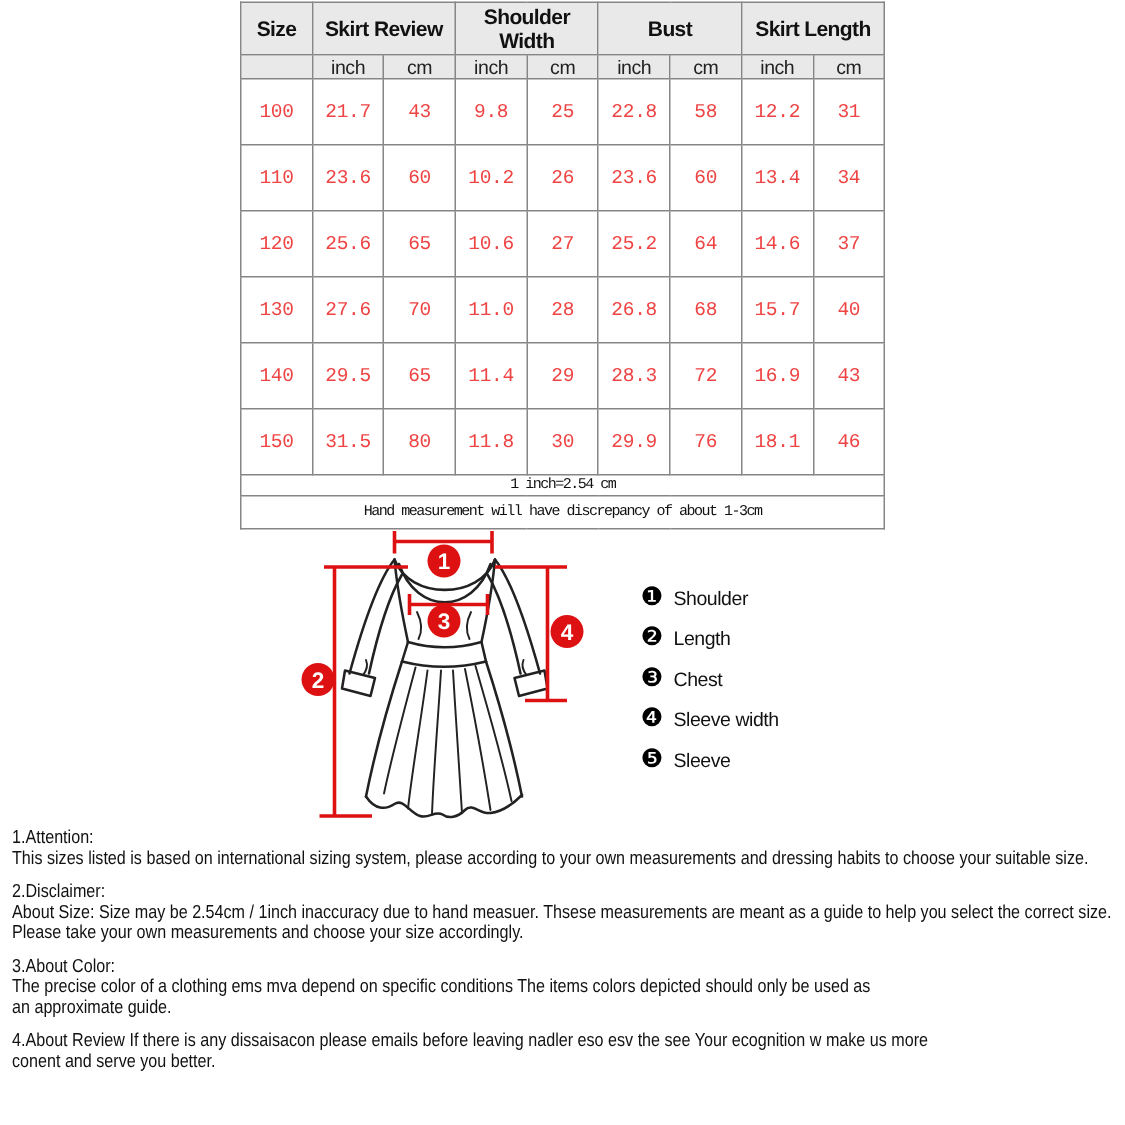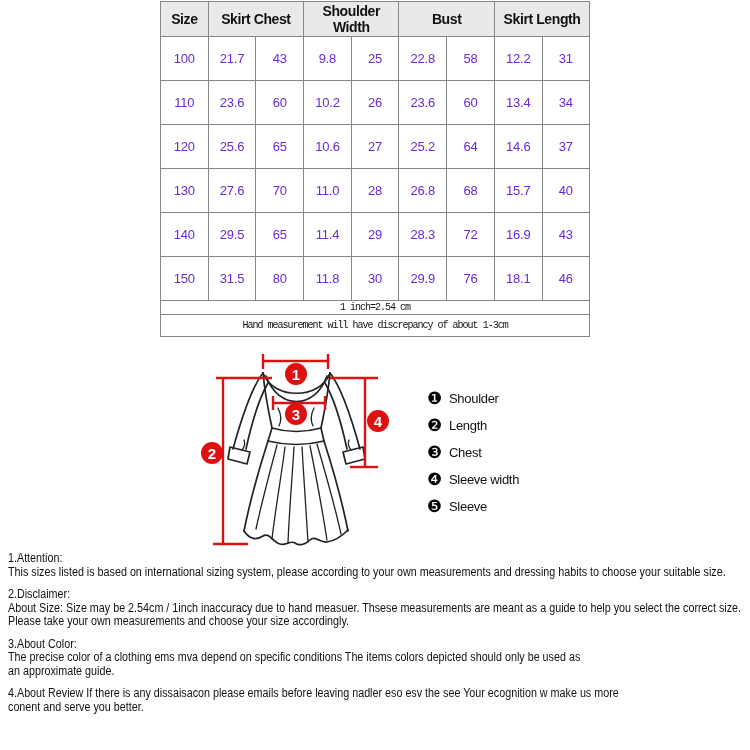--- a/index.html
+++ b/index.html
@@ -18,21 +18,21 @@
     padding:0;overflow:hidden;
   }
   #size-table thead tr.group th{
     background:#e9e9e9;font-weight:bold;font-size:14px;letter-spacing:-0.4px;
     height:34px;line-height:1.15;color:#111;
   }
   #size-table thead tr.units th{
     background:#e9e9e9;font-weight:normal;font-size:13px;letter-spacing:-0.3px;
     height:14px;color:#222;
   }
-  #size-table tbody td{height:43px;font-size:13px;color:#6d28d9;letter-spacing:-0.2px;}
+  #size-table tbody td{height:43px;font-size:13px;color:#ef4444;letter-spacing:-0.2px;font-family:Liberation Mono, monospace;}
   #size-table tfoot td{
     font-family:"Liberation Mono","DejaVu Sans Mono",monospace;
     font-weight:normal;font-size:10px;letter-spacing:-1px;color:#111;
   }
   #size-table tfoot tr.note1 td{height:13px;}
   #size-table tfoot tr.note2 td{height:21px;}
 
   
   #dress-svg{position:absolute;left:185px;top:350px;}
   .dress-line{fill:none;stroke:#222;stroke-width:1.7;stroke-linecap:round;stroke-linejoin:round;}
@@ -70,24 +70,35 @@
     <col style="width:47.7px">
       <col style="width:47.7px">
       <col style="width:47.7px">
     <col style="width:47.7px">
       <col style="width:47.7px">
       <col style="width:47.7px">
   </colgroup>
   <thead>
     <tr class="group">
         <th colspan="1">Size</th>
-        <th colspan="2">Skirt Chest</th>
+        <th colspan="2">Skirt Review</th>
         <th colspan="2">Shoulder Width</th>
         <th colspan="2">Bust</th>
         <th colspan="2">Skirt Length</th>
+      </tr>
+    <tr class="units">
+        <th></th>
+        <th>inch</th>
+        <th>cm</th>
+        <th>inch</th>
+        <th>cm</th>
+        <th>inch</th>
+        <th>cm</th>
+        <th>inch</th>
+        <th>cm</th>
       </tr>
   </thead>
   <tbody>
       <tr>
         <td>100</td>
         <td>21.7</td>
         <td>43</td>
         <td>9.8</td>
         <td>25</td>
         <td>22.8</td>

